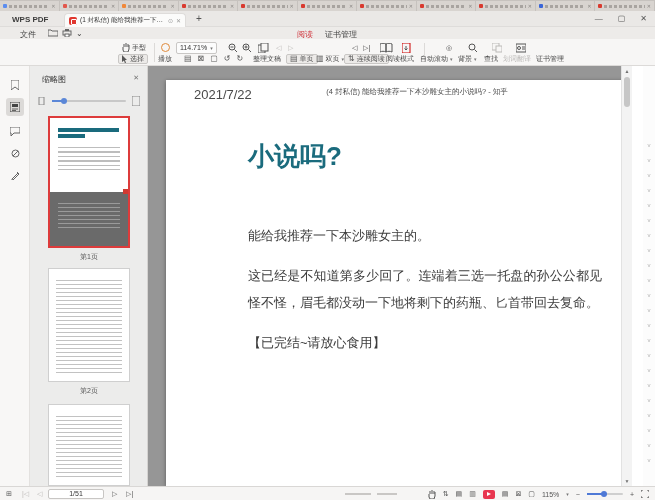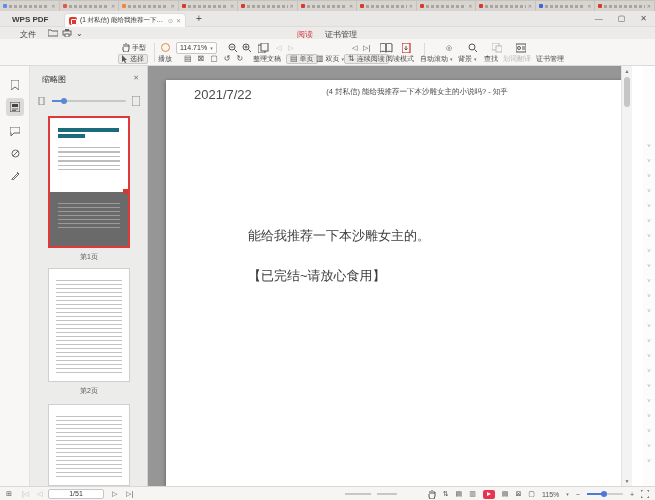--- a/index.html
+++ b/index.html
@@ -378,23 +378,25 @@
   <div class="thumb" id="thumb3">
       <div class="lines"></div>
     </div>
 </div>
 
 <div id="docarea" class="abs">
   <div id="page">
     <div id="page-date">2021/7/22</div>
     <div id="page-header">(4 封私信) 能给我推荐一下本沙雕女主的小说吗? - 知乎</div>
     <div id="doc-title">
+      <div>小说吗?</div>
     </div>
     <div id="doc-body">
       <p>能给我推荐一下本沙雕女主的。</p>
+      <p>这已经是不知道第多少回了。连端着三选一托盘的孙公公都见怪不怪，眉毛都没动一下地将剩下的药瓶、匕首带回去复命。</p>
       <p>【已完结~请放心食用】</p>
 
     </div>
   </div>
   <div id="doc-scroll">
     <div class="ar" style="top:2px">▲</div>
     <div class="thm"></div>
     <div class="ar" style="bottom:2px">▼</div>
   </div>
 </div>

